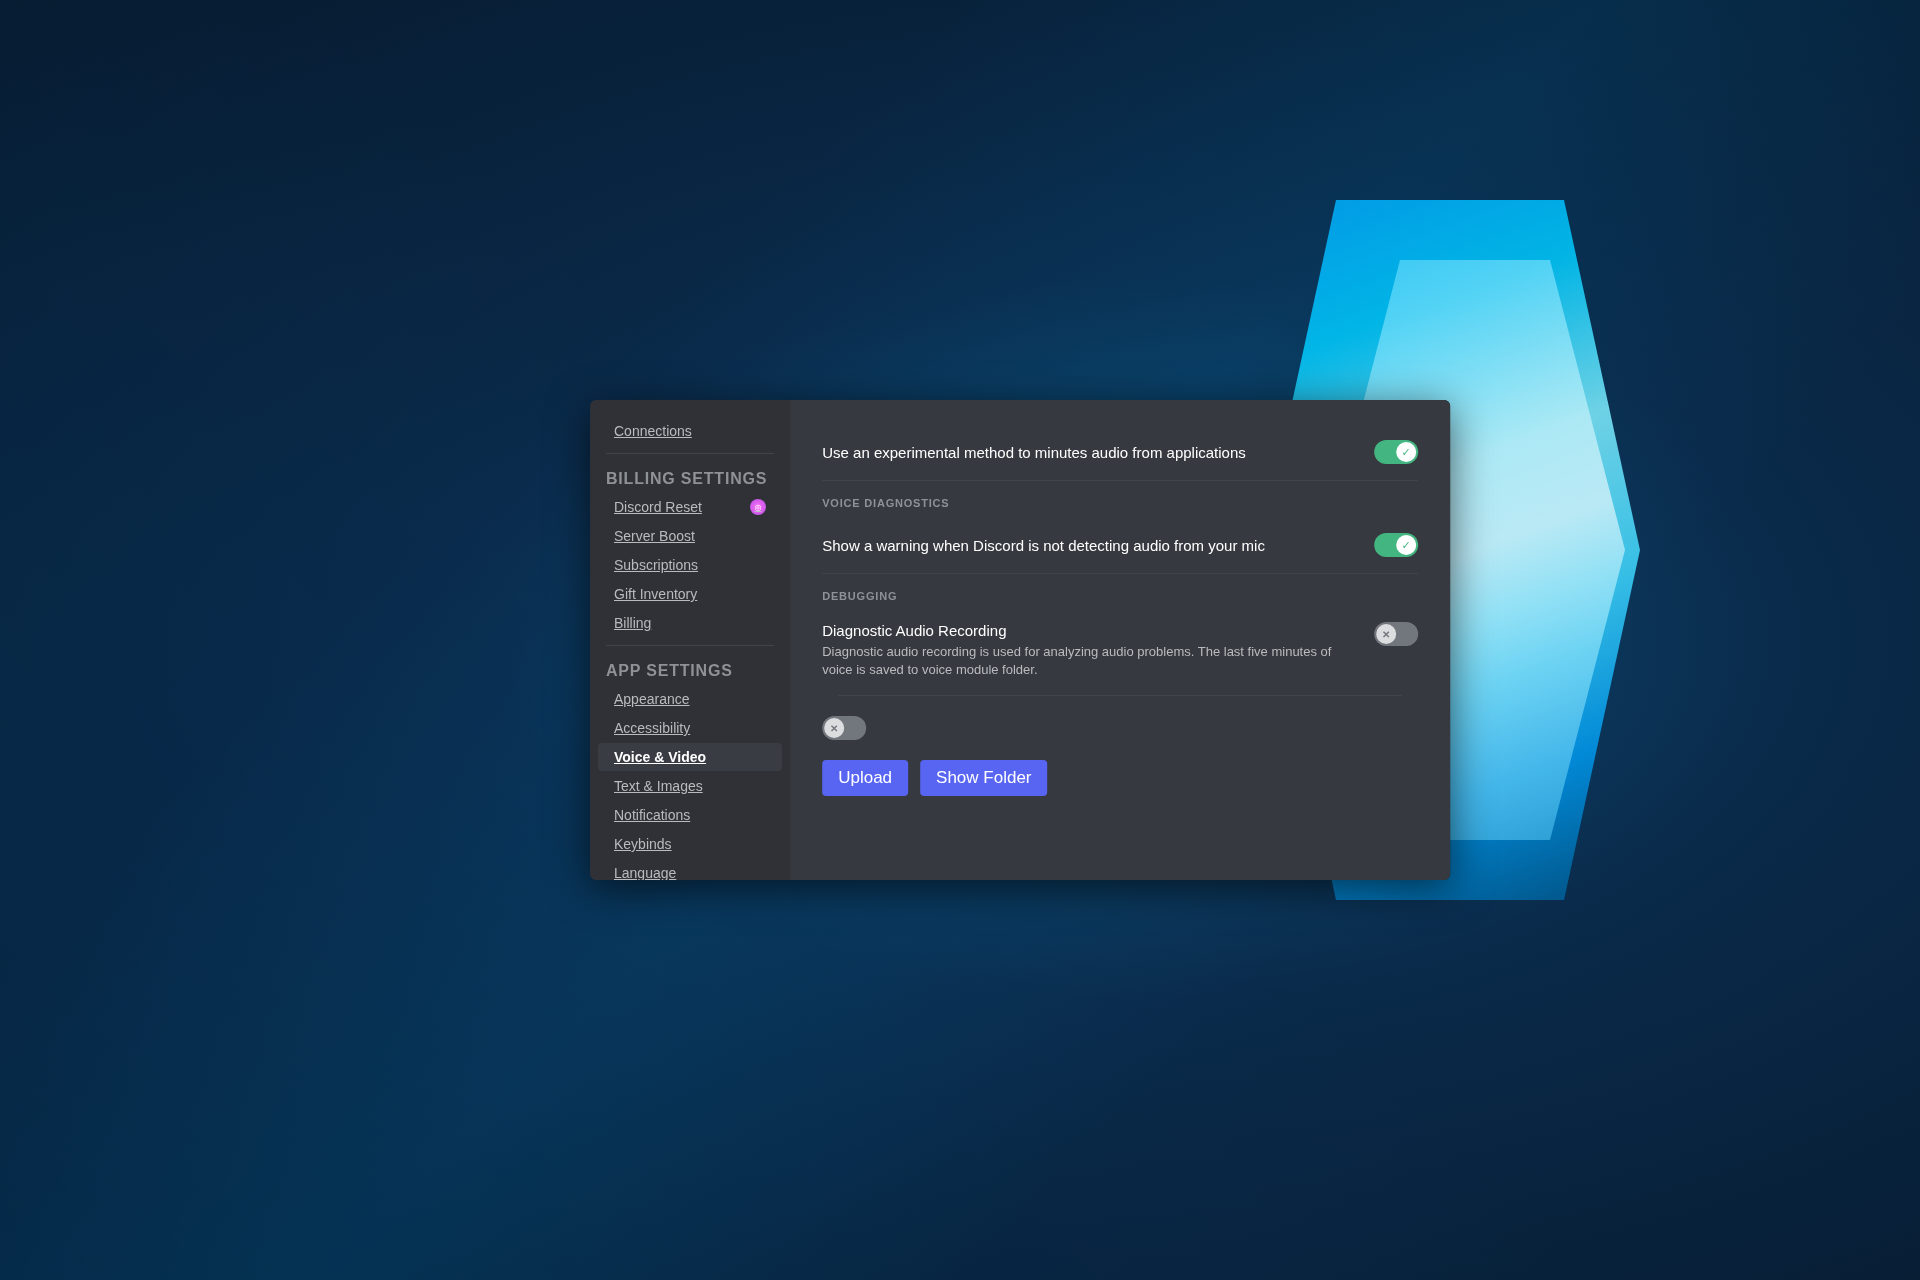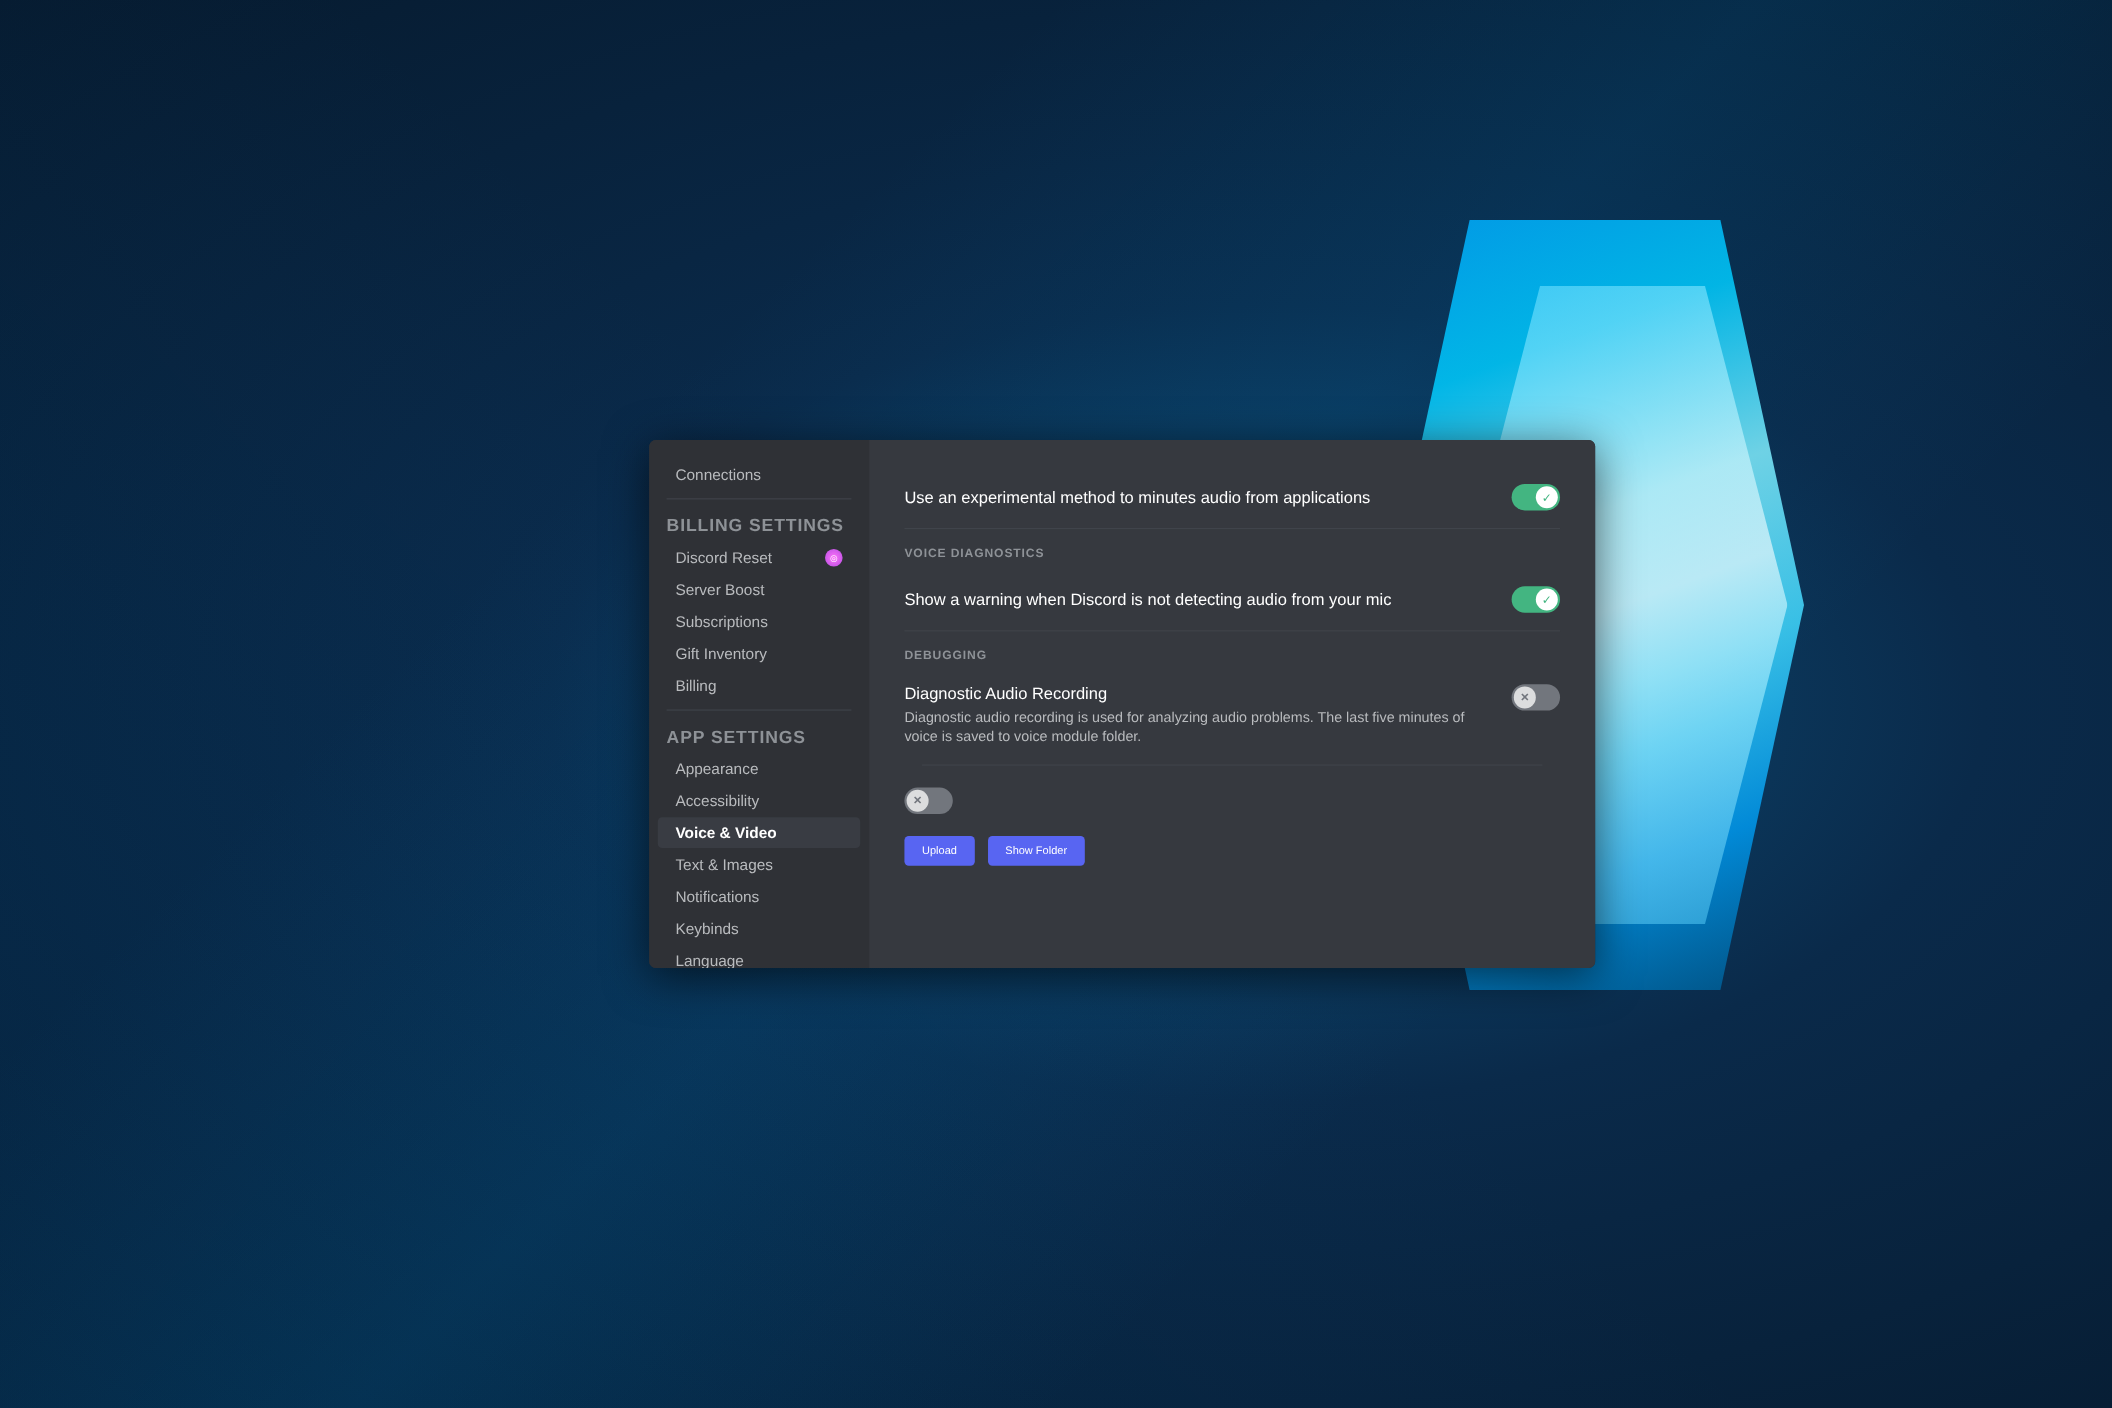--- a/index.html
+++ b/index.html
@@ -89,20 +89,21 @@
       display: flex;
       align-items: center;
       justify-content: space-between;
       padding: 6px 16px;
       cursor: pointer;
       border-radius: 4px;
       margin: 1px 8px;
       font-size: 14px;
       color: #b9bbbe;
       transition: background 0.1s;
+      text-decoration: underline;
     }
 
     .sidebar-item.active {
       background: #393c43;
       color: #ffffff;
       font-weight: 600;
     }
 
     .sidebar-item .nitro-icon {
       width: 16px;
@@ -231,21 +232,21 @@
       gap: 12px;
       margin-top: 12px;
     }
 
     .btn-primary {
       background: #5865f2;
       color: white;
       border: none;
       border-radius: 4px;
       padding: 8px 16px;
-      font-size: 10px;
+      font-size: 17px;
       font-weight: 500;
       cursor: pointer;
     }
 
     .btn-reset {
       background: transparent;
       color: #f04747;
       border: 1px solid #f04747;
       border-radius: 4px;
       padding: 8px 16px;

